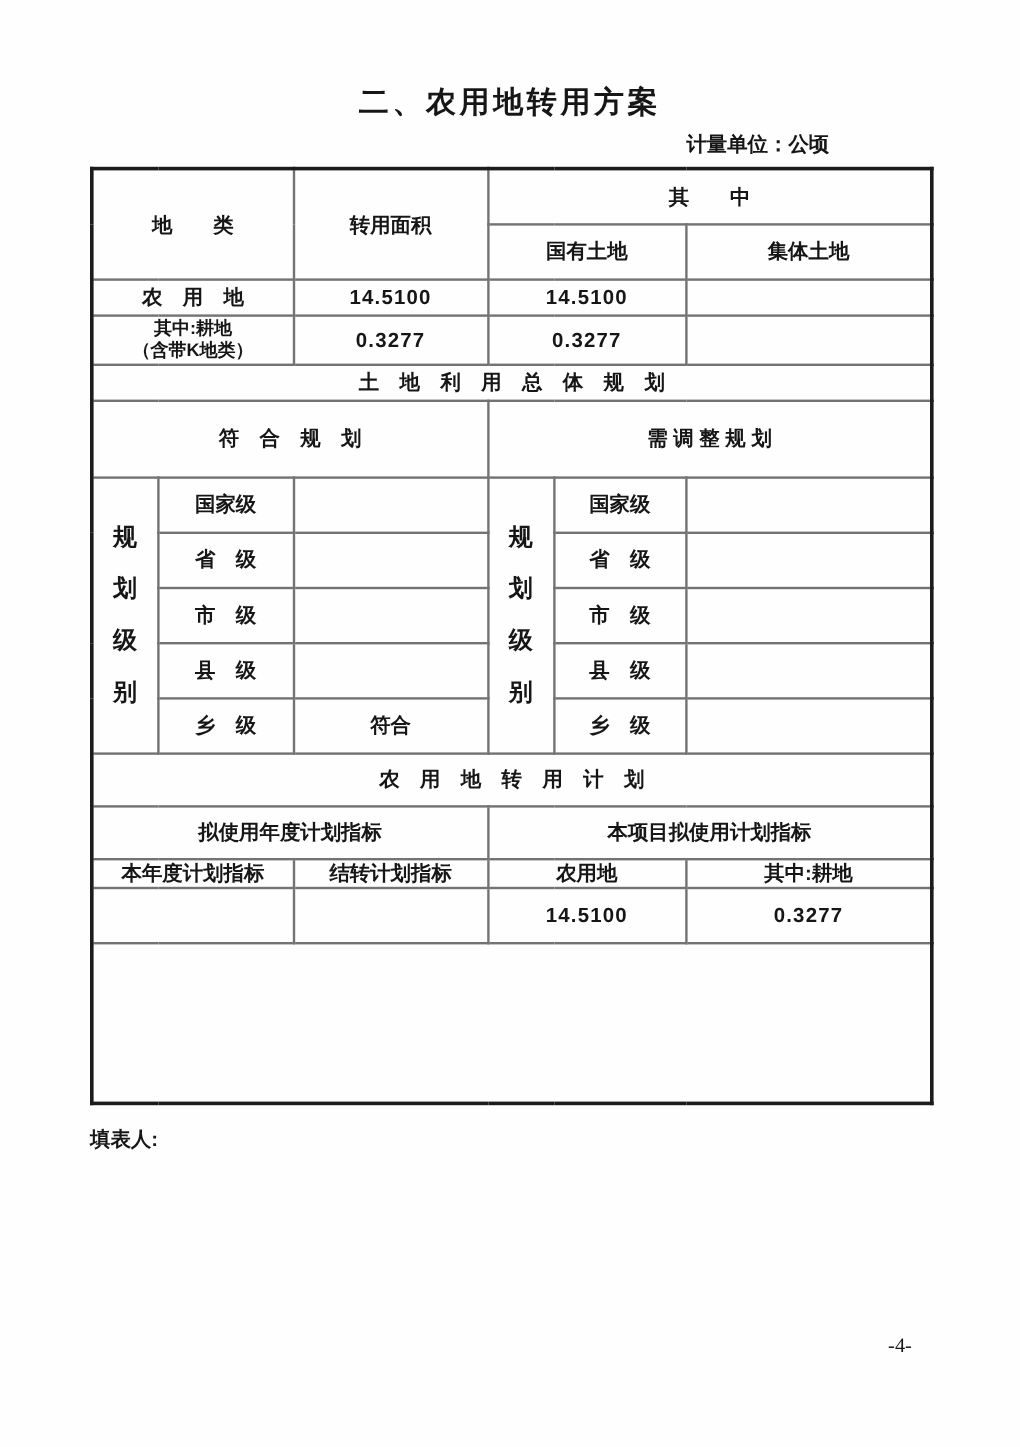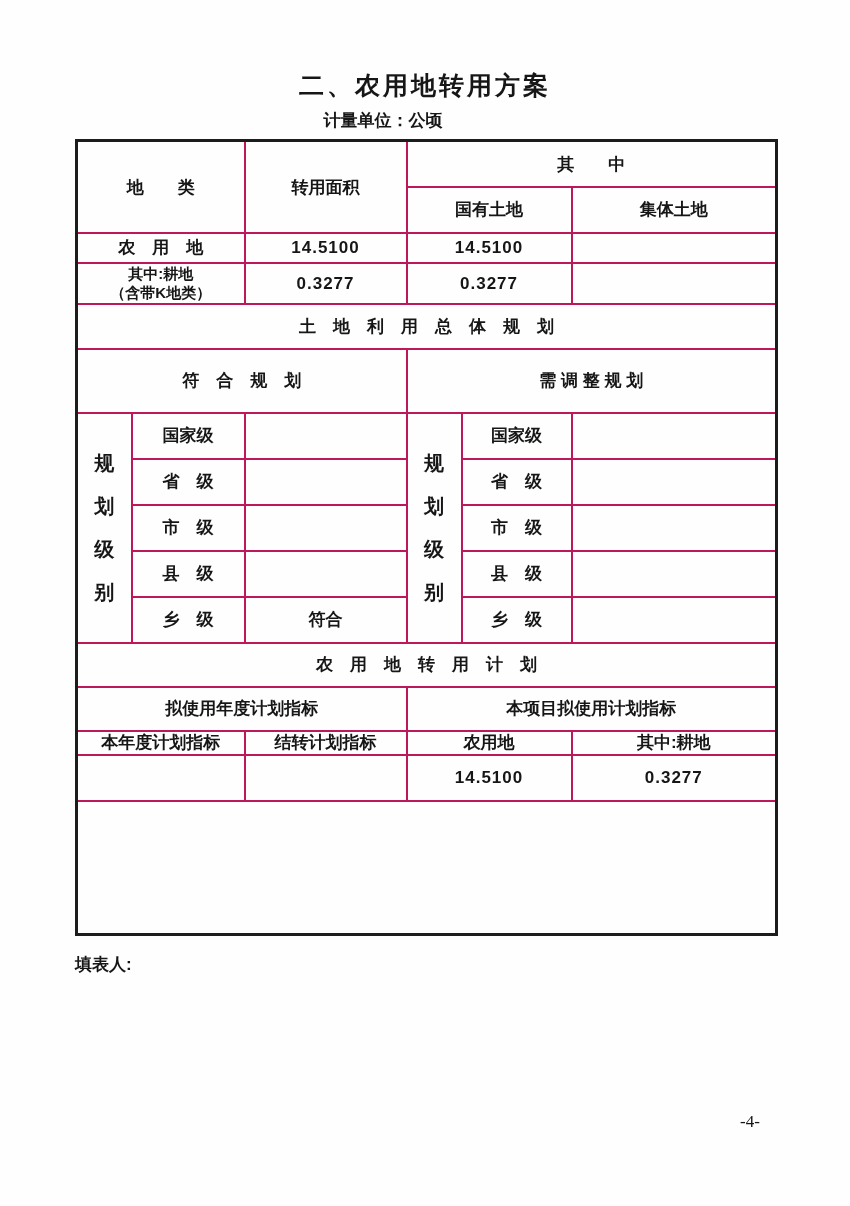--- a/index.html
+++ b/index.html
@@ -16,34 +16,34 @@
     text-align: center;
     font-size: 25px;
     font-weight: bold;
     letter-spacing: 3px;
     line-height: 1.2;
   }
   .unit-line {
     width: 700px;
     margin: 11px 0 8px 75px;
     padding-right: 84px;
-    text-align: center;
+    text-align: right;
     font-size: 17px;
     font-weight: bold;
     line-height: 1.2;
   }
   table.form {
     margin-left: 75px;
     width: 700px;
     table-layout: fixed;
     border-collapse: collapse;
     border: 3px solid #1c1c1c;
   }
   table.form td {
-    border: 2px solid #be185d;
+    border: 2px solid #737373;
     text-align: center;
     vertical-align: middle;
     font-size: 17px;
     font-weight: bold;
     padding: 0 2px;
     line-height: 1.25;
     overflow: hidden;
   }
   td.num {
     font-family: Liberation Sans, sans-serif;
@@ -57,21 +57,21 @@
     margin: 0 auto;
     word-break: break-all;
     line-height: 2.15;
     font-size: 20px;
     font-weight: bold;
   }
   tr.h46 { height: 46px; }
   tr.h41 { height: 30px; }
   tr.h42 { height: 24px; }
   tr.h44 { height: 44px; margin-top: 16px; }
-  tr.h45 { height: 45px; font-family: Liberation Serif, serif; }
+  tr.h45 { height: 30px; font-family: Liberation Serif, serif; }
   tr.h48 { height: 64px; }
   tr.h134 { height: 134px; }
   .filler-line {
     margin: 17px 0 0 75px;
     font-size: 17px;
     font-weight: bold;
   }
   .page-number {
     position: absolute;
     left: 720px;

